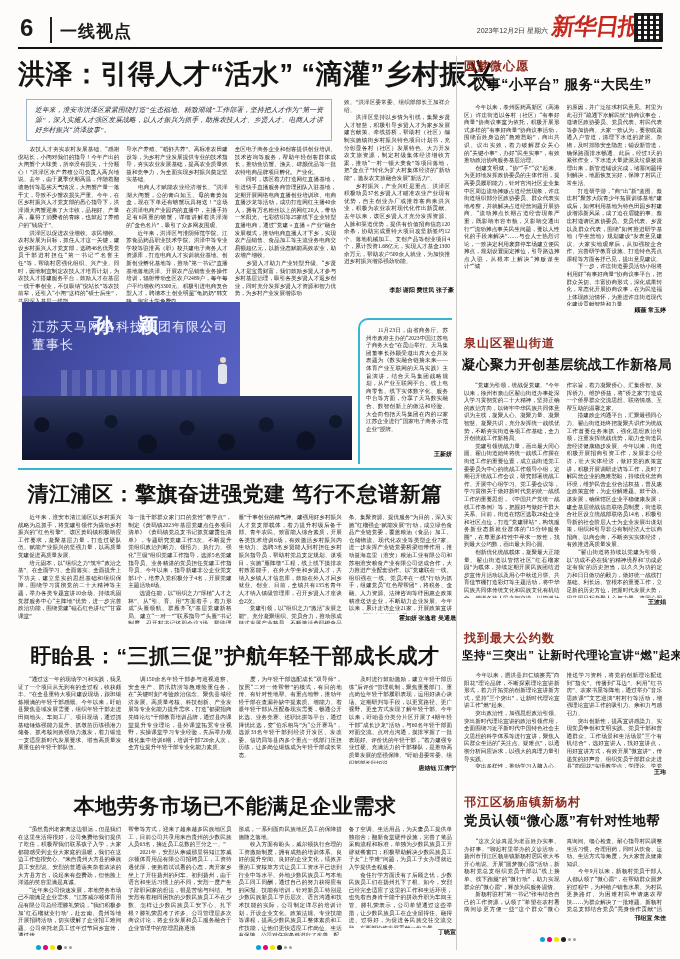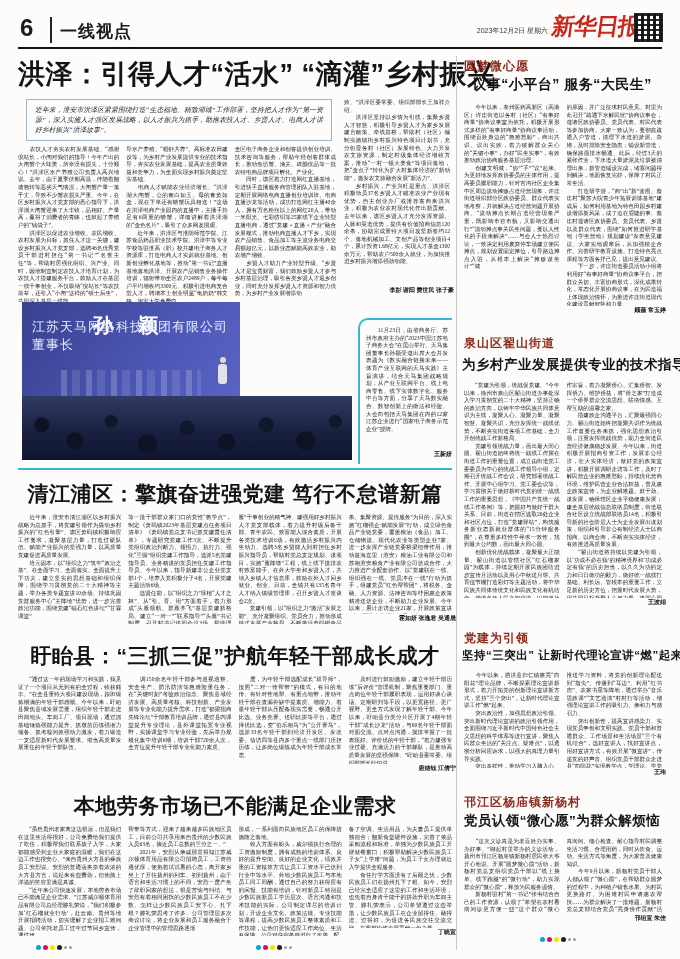--- a/index.html
+++ b/index.html
@@ -201,44 +201,44 @@
   <div class="abs colrow r-cols0">
     <div class="coltext">　　今年以来，泰州医药高新区（高港区）许庄街道以各村（社区）“有事好商量”协商议事室为依托，积极开展形式多样的“有事好商量”协商议事活动，围绕百姓身边的“急难愁盼”，商出共识、议出实效，着力破解群众关心的“关键小事”，办好“民生实事”，有效推动政治协商服务基层治理。
 　　创建文明城，“协”“手”“议”起来。为更好地发挥政协委员的主体作用，提高委员履职能力，针对官沟社区企业集中区周边流动摊贩占道经营现象，许庄街道组织部分区政协委员、群众代表实地考察，并就解决占道经营问题开展协商。“流动摊点长期占道经营现象严重，既影响市容市貌，又影响交通出行”“流动摊点事关民生问题，要以人性化的手段来解决”……与会人士热烈讨论，一致决定利用废弃停车场建立便民摊点，规划设置固定摊位，引导路边摊点入驻，从根本上解决“摊贩谋生计”“城</div>
     <div class="coltext">的原因，并广泛征求村民意见。村里为此召开“疏通下水解民忧”协商议事会，邀请区政协委员、党员代表、村民代表等参加协商。大家一致认为，要彻底疏通入户管道，清理下水道的淤泥、杂物，及时排除安全隐患；铺设新管道，确保路面排水畅通。此后，经过3天的紧张作业，下水道大量淤泥及垃圾被清理出来，新管道铺设完成，堵塞问题得到解决，地面恢复完好，保障了村民正常生活。
 　　打造研学游，“商”出“新”蓝图。蔡庄村“聚苏大院青少年拓展训练基地”建成后，如何利用基地为特色田园乡村建设增添新风采，成了迫在眉睫的事。蔡庄村邀请区政协委员、党员代表、乡贤以及群众代表，围绕“如何推进研学基地（学生营地）规划建设”发表意见建议。大家实地观摩后，从加强校企合作、完善研学教育设施、打造特色亮点课程等方面各抒己见，提出意见建议。
 　　下一步，许庄街道委员活动小组将利用好“有事好商量”协商议事平台，把群众关切、丰富协商形式，深化成果转化，常态化开展协商议事，在为民造福上体现政治情怀，为推进许庄街道现代化建设贡献智慧和力量。</div>
   </div>
   <div class="abs authors r-auth0">顾薇 常玉婷</div>
 
   <div class="abs kicker r-kick1">泉山区翟山街道</div>
-  <div class="abs bighead r-head1">为乡村产业发展提供专业的技术指导</div>
+  <div class="abs bighead r-head1">凝心聚力开创基层统战工作新格局</div>
   <div class="abs colrow r-cols1">
     <div class="coltext">　　“党建为引领，统战促党建。”今年以来，徐州市泉山区翟山街道办事处深入学习贯彻党的二十大精神，坚持正确的政治方向，以铸牢中华民族共同体意识为主线，凝聚人心、凝聚力量、凝聚智慧、凝聚共识，充分发挥统一战线优势，不断夯实街道各项工作基础，全力开创统战工作新格局。
 　　党建引领统战力量，画出最大同心圆。翟山街道始终将统一战线工作摆在街道工作的重要位置，成立由街道党工委委员为中心的统战工作领导小组，定期召开统战工作会议，研究部署统战工作。开展中心组学习、党工委会议等，学习贯彻关于做好新时代党的统一战线工作的重要思想，《中国共产党统一战线工作条例》等，把握好与做好干群大关系。目前，街道在辖区选取26处企业和社区点位，打造“党建驿站”，构筑服务新业态新就业群体的“15分钟服务圈”，在尊重多样性中寻求一致性，找到最大公约数，画出最大同心圆。
 　　创新优化统战载体，凝聚最大正能量。翟山街道以管辖社区“红石榴家园”为载体，持续定期开展民族团结进步宣传月活动以及用心中秋送月饼、共育佳节棚打造彩灯等主题活动，将中华民族共同体传统文化和民族文化有机结合，增进各族人民之间交流。以管道社区新时代文明实践站为载体，倾力打造“侨之家”，以“党建＋侨建”为侨务工</div>
     <div class="coltext">作宗旨，着力凝聚侨心、汇集侨智、发挥侨力、维护侨益，将“侨之家”打造成一个侨界群众交流思想、联络情感、互帮互助的温馨之家。
 　　搭建政企沟通平台，汇聚最强同心力。翟山街道始终把凝聚共识作为统战工作首要任务来抓，强化思想政治引领，注重发挥统战优势，助力全街道民营经济健康稳步发展。今年以来，街道积极开展招商引资工作，发展非公经济，壮大实体经济，做好党的政策宣讲，积极开展调研走访等工作，及时了解民营企业的急难愁盼，持续优化营商环境，维护民营企业合法权益，普及惠企政策宣传，为企业解难题、鼓干劲、谋发展，确保辖区企业平稳健康发展；建全基层统战信息联络员制度，街道联合社区设立统战部联络员14名，积极引导新的社会阶层人士为企业发展出谋划策，组织和引导非公有制经济人士以商招商、以商会商，不断夯实实体经济，有效推进高质量发展。
 　　“翟山街道将持续以党建为引领，以‘功成不必在我’的精神境界和‘功成必定有我’的历史担当，以久久为功的定力和日日做功的毅力，做好统一战线打基础、利长远、管根本的重要工作，立足新的历史方位，把握时代发展大势，用共同目标凝聚人心与力量，将同心圆越画越大。”泉山区翟山街道党工委主要负责同志说。</div>
   </div>
   <div class="abs authors r-auth1">王波娟</div>
 
-  <div class="abs kicker r-kick2">党建为引领</div>
+  <div class="abs kicker r-kick2">找到最大公约数</div>
   <div class="abs bighead r-head2">坚持“三突出” 让新时代理论宣讲“燃”起来</div>
   <div class="abs colrow r-cols2">
     <div class="coltext">　　今年以来，泗洪县归仁镇擦亮“向阳花”理论品牌，不断探索理论宣讲新形式，着力开拓党的创新理论宣讲新方式，坚持“三个突出”，让新时代理论宣讲工作“燃”起来。
 　　突出政治性，加强思想政治引领。突出新时代理论宣讲的政治引领作用，全面围绕习近平新时代中国特色社会主义思想的科学体系等进行宣讲，聚焦人民群众生活的“关注点、疑难点”，以透彻分析回应诉求，以强大的真理力量引导实践。
 　　突出多样性，推动学习入脑入心。依托“学习强国”学习平台、“空中课堂”大喇叭、微信群等，向党员群众</div>
     <div class="coltext">推送学习资料，将党的创新理论配送到“指尖”、传播到“耳边”。利用“红书房”、农家书屋等阵地，通过举办“音乐思政课”“文艺巡演”村村行等活动，增强理论宣讲工作的吸引力、亲和力与感召力。
 　　突出创新性，提高宣讲感染力。实现党员争创和文明实践、党员干部和普通群众、工作场景和生活场景“三个有机结合”，选好宣讲人，找好宣讲点，用好宣讲方式，有效开展“微宣讲”，传递党的好声音。组织党员干部群众走进县“向阳花”实境教学点，学理论、学党史、学政策，激励大家践行初心使命、永葆为民情怀。</div>
   </div>
   <div class="abs authors r-auth2">王玮</div>
 
   <div class="abs kicker r-kick3">邗江区杨庙镇新杨村</div>
-  <div class="abs bighead r-head3">党员认领“微心愿”为群众解烦恼</div>
+  <div class="abs bighead r-head3">党员认领“微心愿”有针对性地帮</div>
   <div class="abs colrow r-cols3">
     <div class="coltext">　　“这次义诊真是为老百姓办实事、办好事。”聊起村里举办的义诊活动，扬州市邗江区杨庙镇新杨村居民张大爷开心地说。开展“圆梦微心愿”活动，新杨村党总支组织党员干部以“线上接单、线下跑腿”的“微行动”，助力实现群众的“微心愿”，释放为民服务温情。
 　　新杨村驻村“第一书记”张韦结合自己的工作资源，认领了“希望在农村看病问诊更方便一些”这个群众“微心愿”。随即邀请扬州市妇幼保健院的专家，在村党群服务中心开展了专场义诊，为村民量血压、测血糖、答疑解惑，同时登记需要进一步检查的村民信息。义诊吸引几十名村民，医院专家认</div>
     <div class="coltext">真询问、细心检查、耐心指导村民调整生活习惯、合理用药，同时从饮食、运动、生活方式等角度，为大家普及健康知识。
 　　今年9月以来，新杨村党员干部人人都认领了“微心愿”，在帮助群众圆梦的过程中，为种植户销售水果、为村民更换路灯、为困难村民申请惠农帮扶……为群众解决了一批难题。新杨村党总支部结合党员“亮身份作贡献”活动，持续深化党员联系基层群众“圆梦微心愿”活动，以“解民忧”为出发点，用心用情为群众办实事、做好事、解难题。</div>
   </div>
   <div class="abs authors r-auth3">邗组宣 朱佳</div>
 
   <div class="abs dots dots-a">
     <i class="d-c"></i>

